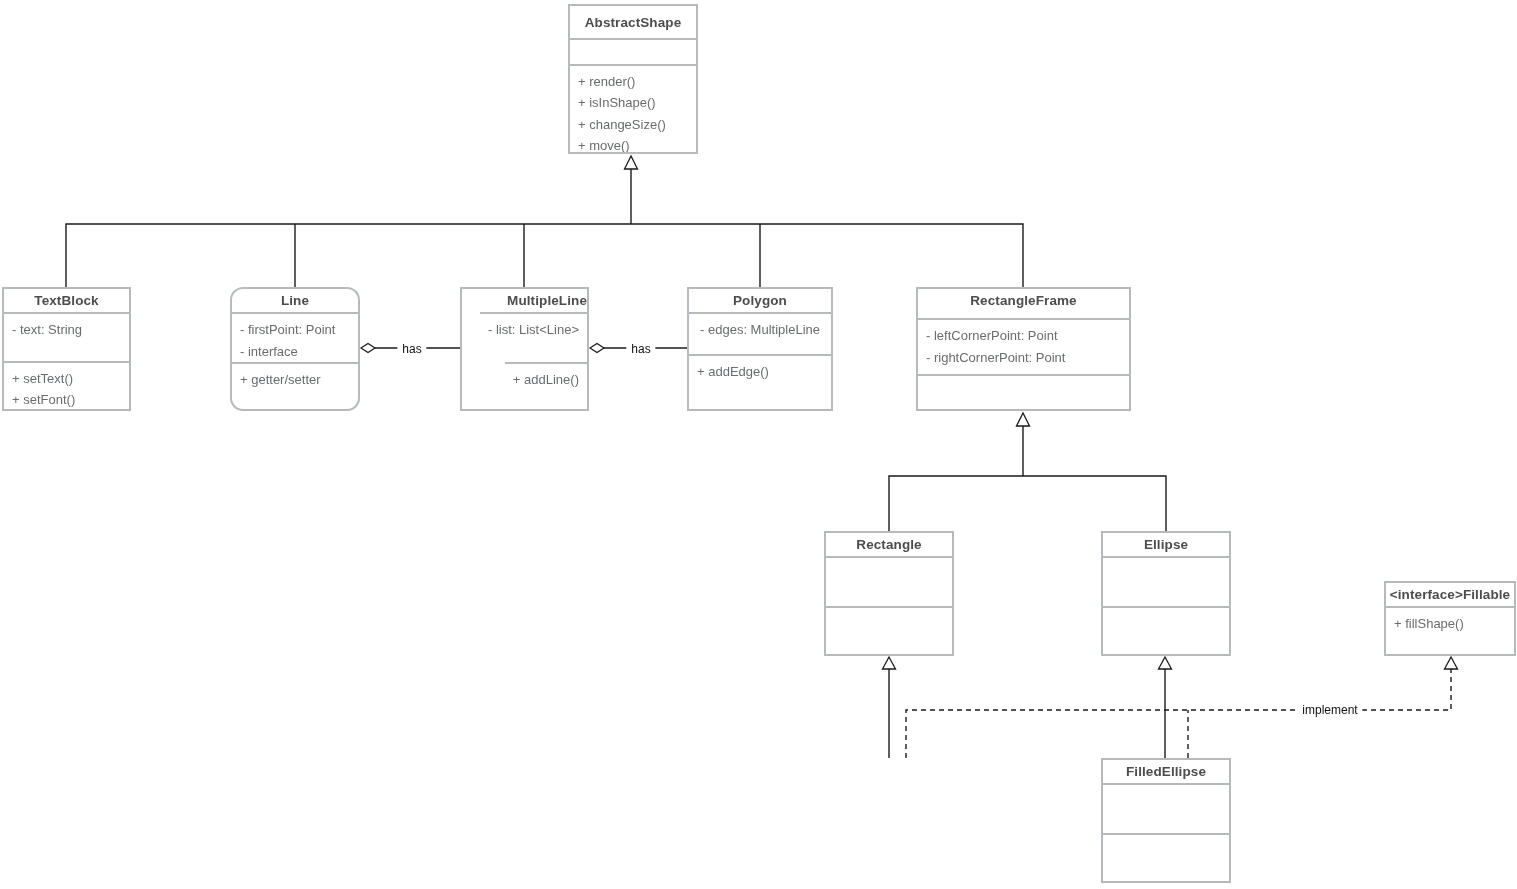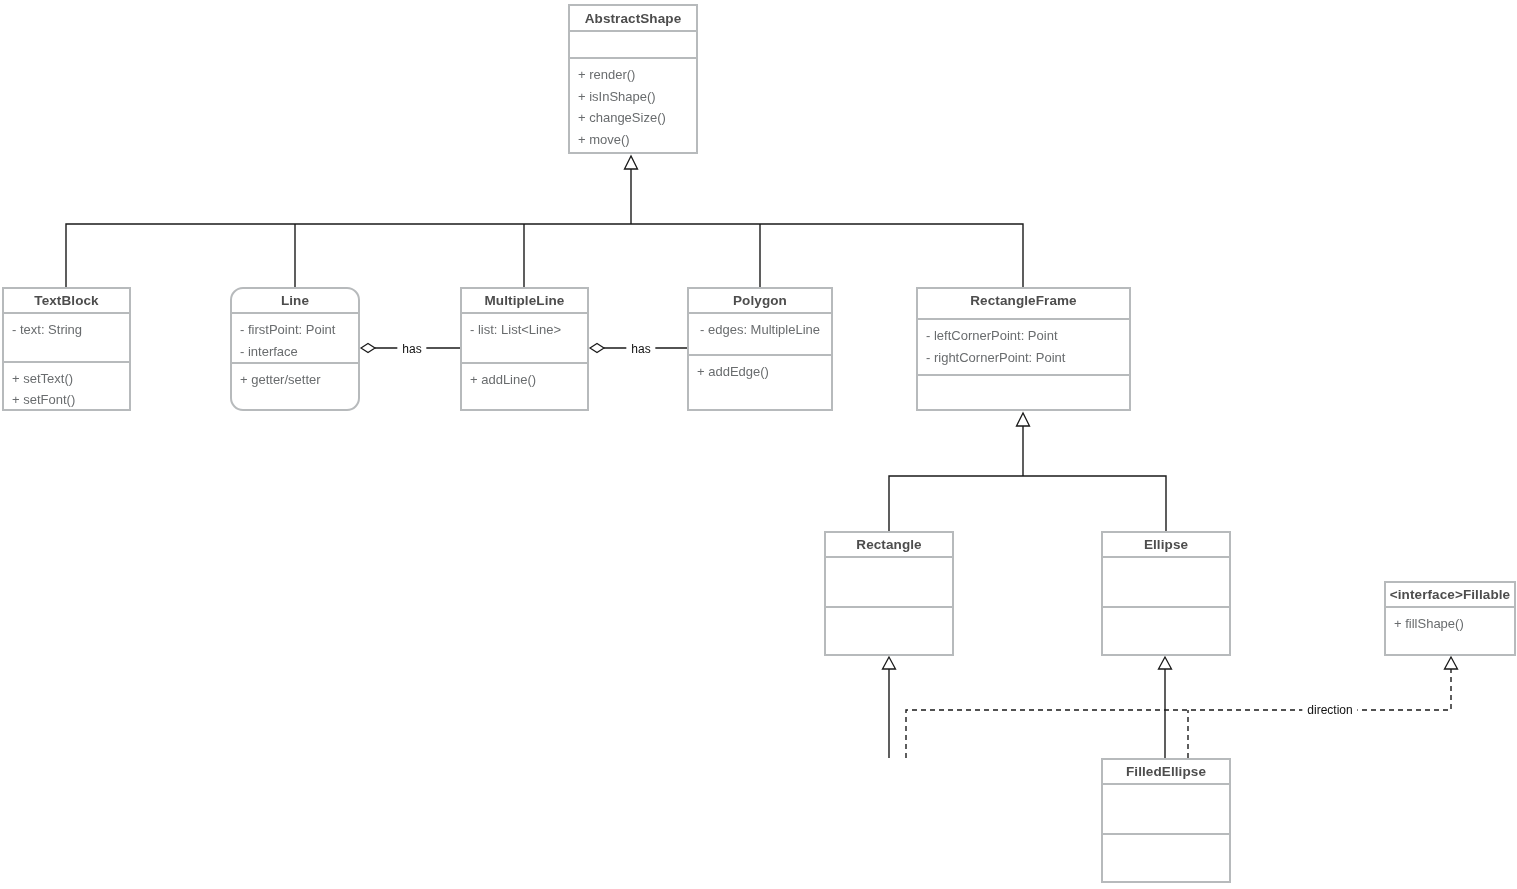--- a/index.html
+++ b/index.html
@@ -73,24 +73,24 @@
     </g>
 
     <g stroke="#1a1a1a" stroke-width="1.2" fill="#ffffff">
       <polygon points="361,348 368,343.5 375,348 368,352.5"></polygon>
       <polygon points="590,348 597,343.5 604,348 597,352.5"></polygon>
     </g>
   </svg>
 
   <div class="rel-label" style="left:412px;top:349px;">has</div>
   <div class="rel-label" style="left:641px;top:349px;">has</div>
-  <div class="rel-label" style="left:1330px;top:710px;">direction</div>
+  <div class="rel-label" style="left:1330px;top:710px;">implement</div>
 
   <div class="uml-class" style="left:568px;top:4px;width:130px;height:150px;">
-    <div class="uml-title" style="height:24px;">AbstractShape</div>
+    <div class="uml-title" style="height:32px;">AbstractShape</div>
     <div class="uml-section" style="height:27px;"></div>
     <div class="uml-section grow">
       <div class="uml-line">+ render()</div>
       <div class="uml-line">+ isInShape()</div>
       <div class="uml-line">+ changeSize()</div>
       <div class="uml-line">+ move()</div>
     </div>
   </div>
 
   <div class="uml-class" style="left:2px;top:287px;width:129px;height:124px;">
@@ -108,21 +108,21 @@
     <div class="uml-title" style="height:23px;">Line</div>
     <div class="uml-section" style="height:50px;">
       <div class="uml-line">- firstPoint: Point</div>
       <div class="uml-line">- interface</div>
     </div>
     <div class="uml-section grow">
       <div class="uml-line">+ getter/setter</div>
     </div>
   </div>
 
-  <div class="uml-class" style="left:460px;top:287px;width:129px;height:124px;">
+  <div class="uml-class" style="left:460px;top:287px;width:129px;height:124px;align-items:flex-end;">
     <div class="uml-title" style="height:23px;">MultipleLine</div>
     <div class="uml-section" style="height:50px;">
       <div class="uml-line">- list: List&lt;Line&gt;</div>
     </div>
     <div class="uml-section grow">
       <div class="uml-line">+ addLine()</div>
     </div>
   </div>
 
   <div class="uml-class" style="left:687px;top:287px;width:146px;height:124px;">

